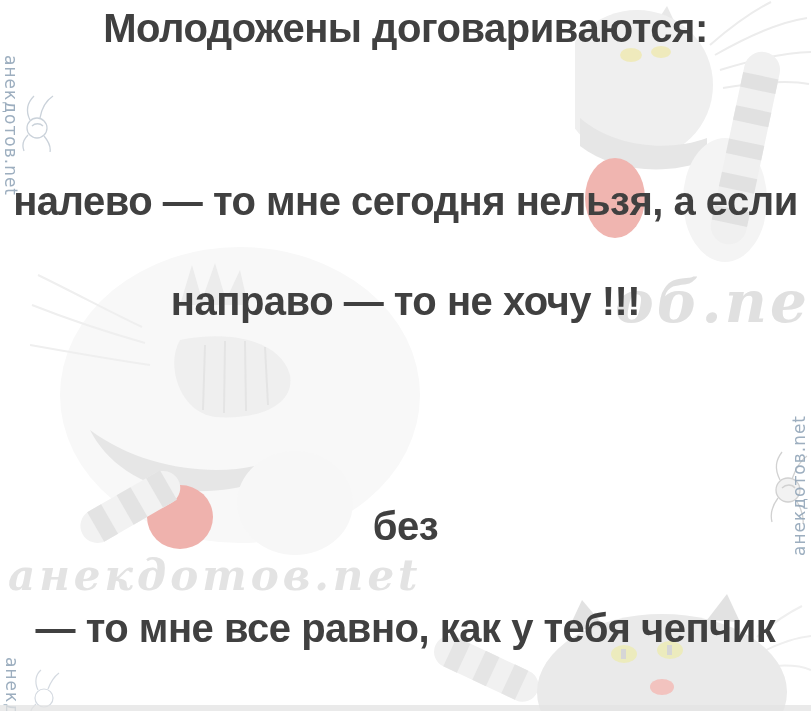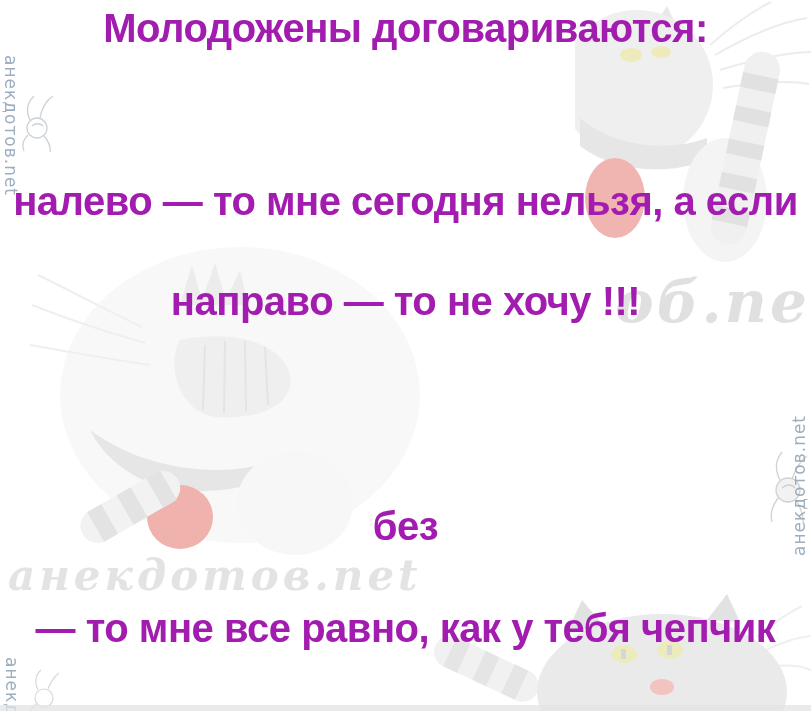--- a/index.html
+++ b/index.html
@@ -2,21 +2,21 @@
 <html><head>
 <meta charset="utf-8">
 <style>
   html,body{margin:0;padding:0;background:#fff;}
   .canvas{
     position:relative;width:811px;height:711px;background:#ffffff;
     overflow:hidden;font-family:"Liberation Sans",sans-serif;
   }
   .t{
     position:absolute;left:0;right:0;text-align:center;
-    font-weight:bold;font-size:40px;line-height:1;color:#a21caf;
+    font-weight:bold;font-size:40px;line-height:1;color:#404040;
     letter-spacing:-0.5px;white-space:nowrap;
   }
   .wm-v{
     position:absolute;font-size:17px;color:#8ca1b5;letter-spacing:1px;
     white-space:nowrap;transform-origin:0 0;opacity:.85;
     font-family:"DejaVu Sans",sans-serif;
   }
   .wm-v.rot-cw{transform:rotate(90deg);}
   .wm-v.rot-ccw{transform:rotate(-90deg);}
   .wm-center{

